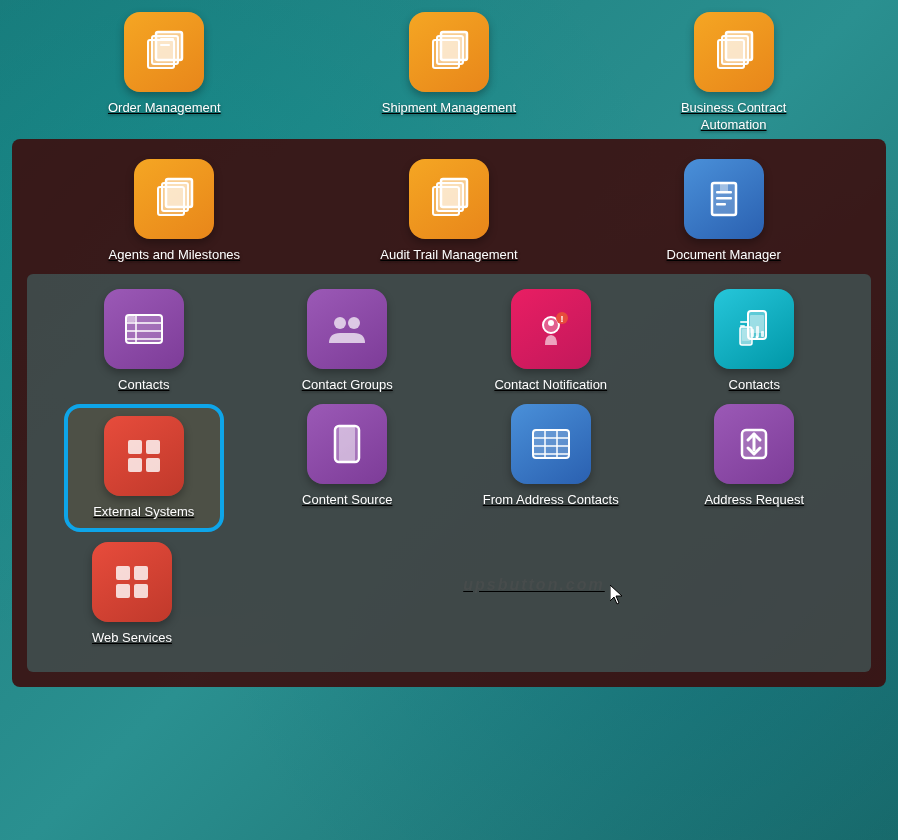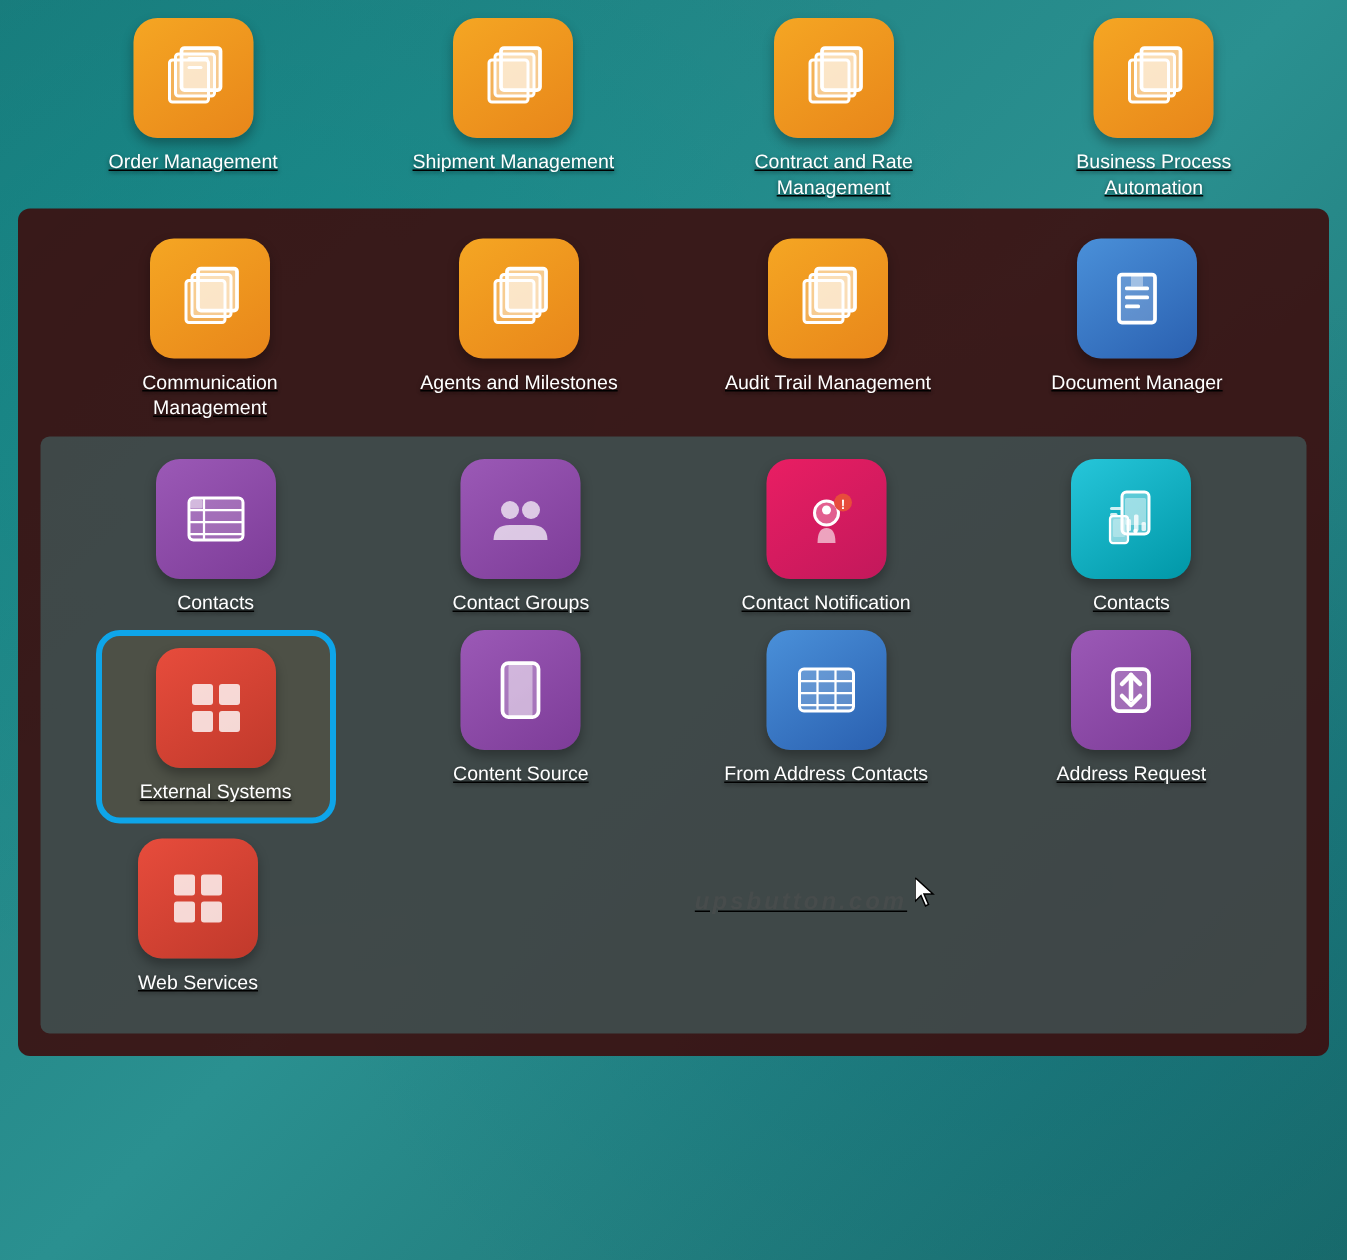--- a/index.html
+++ b/index.html
@@ -180,58 +180,38 @@
       <div class="icon-box orange">
         <svg viewBox="0 0 44 44" fill="none">
           <rect x="6" y="10" width="26" height="28" rx="2" fill="rgba(255,255,255,0.25)" stroke="white" stroke-width="2"></rect>
           <rect x="10" y="6" width="26" height="28" rx="2" fill="rgba(255,255,255,0.35)" stroke="white" stroke-width="2"></rect>
           <rect x="14" y="2" width="26" height="28" rx="2" fill="rgba(255,255,255,0.5)" stroke="white" stroke-width="2.5"></rect>
         </svg>
       </div>
       <span class="icon-label">Shipment Management</span>
     </div>
 
+
     <div class="icon-item">
       <div class="icon-box orange">
         <svg viewBox="0 0 44 44" fill="none">
           <rect x="6" y="10" width="26" height="28" rx="2" fill="rgba(255,255,255,0.25)" stroke="white" stroke-width="2"></rect>
           <rect x="10" y="6" width="26" height="28" rx="2" fill="rgba(255,255,255,0.35)" stroke="white" stroke-width="2"></rect>
           <rect x="14" y="2" width="26" height="28" rx="2" fill="rgba(255,255,255,0.5)" stroke="white" stroke-width="2.5"></rect>
         </svg>
       </div>
-      <span class="icon-label">Contract and Rate Management</span>
-    </div>
-
-    <div class="icon-item">
-      <div class="icon-box orange">
-        <svg viewBox="0 0 44 44" fill="none">
-          <rect x="6" y="10" width="26" height="28" rx="2" fill="rgba(255,255,255,0.25)" stroke="white" stroke-width="2"></rect>
-          <rect x="10" y="6" width="26" height="28" rx="2" fill="rgba(255,255,255,0.35)" stroke="white" stroke-width="2"></rect>
-          <rect x="14" y="2" width="26" height="28" rx="2" fill="rgba(255,255,255,0.5)" stroke="white" stroke-width="2.5"></rect>
-        </svg>
-      </div>
-      <span class="icon-label">Business Process Automation</span>
+      <span class="icon-label">Business Contract Automation</span>
     </div>
 
   </div>
 
   <div class="dark-panel">
 
     <div class="panel-row">
 
-      <div class="icon-item">
-        <div class="icon-box orange">
-          <svg viewBox="0 0 44 44" fill="none">
-            <rect x="6" y="10" width="26" height="28" rx="2" fill="rgba(255,255,255,0.25)" stroke="white" stroke-width="2"></rect>
-            <rect x="10" y="6" width="26" height="28" rx="2" fill="rgba(255,255,255,0.35)" stroke="white" stroke-width="2"></rect>
-            <rect x="14" y="2" width="26" height="28" rx="2" fill="rgba(255,255,255,0.5)" stroke="white" stroke-width="2.5"></rect>
-          </svg>
-        </div>
-        <span class="icon-label">Communication Management</span>
-      </div>
 
       <div class="icon-item">
         <div class="icon-box orange">
           <svg viewBox="0 0 44 44" fill="none">
             <rect x="6" y="10" width="26" height="28" rx="2" fill="rgba(255,255,255,0.25)" stroke="white" stroke-width="2"></rect>
             <rect x="10" y="6" width="26" height="28" rx="2" fill="rgba(255,255,255,0.35)" stroke="white" stroke-width="2"></rect>
             <rect x="14" y="2" width="26" height="28" rx="2" fill="rgba(255,255,255,0.5)" stroke="white" stroke-width="2.5"></rect>
           </svg>
         </div>
         <span class="icon-label">Agents and Milestones</span>

